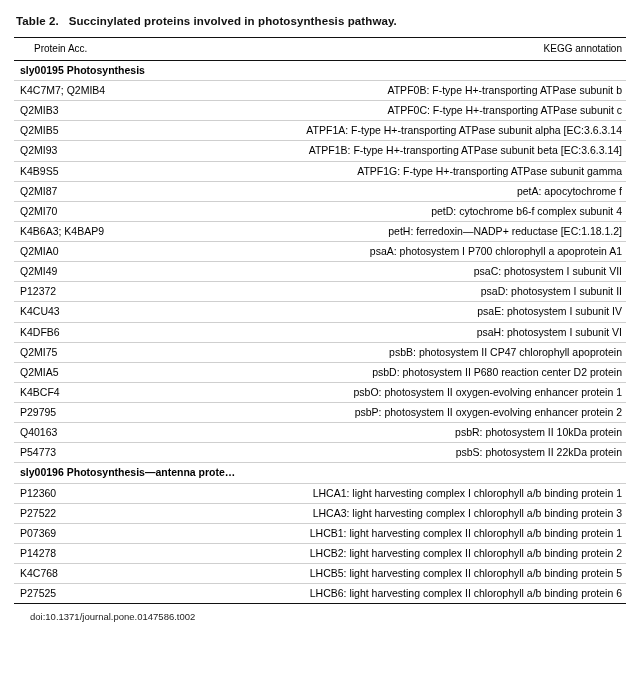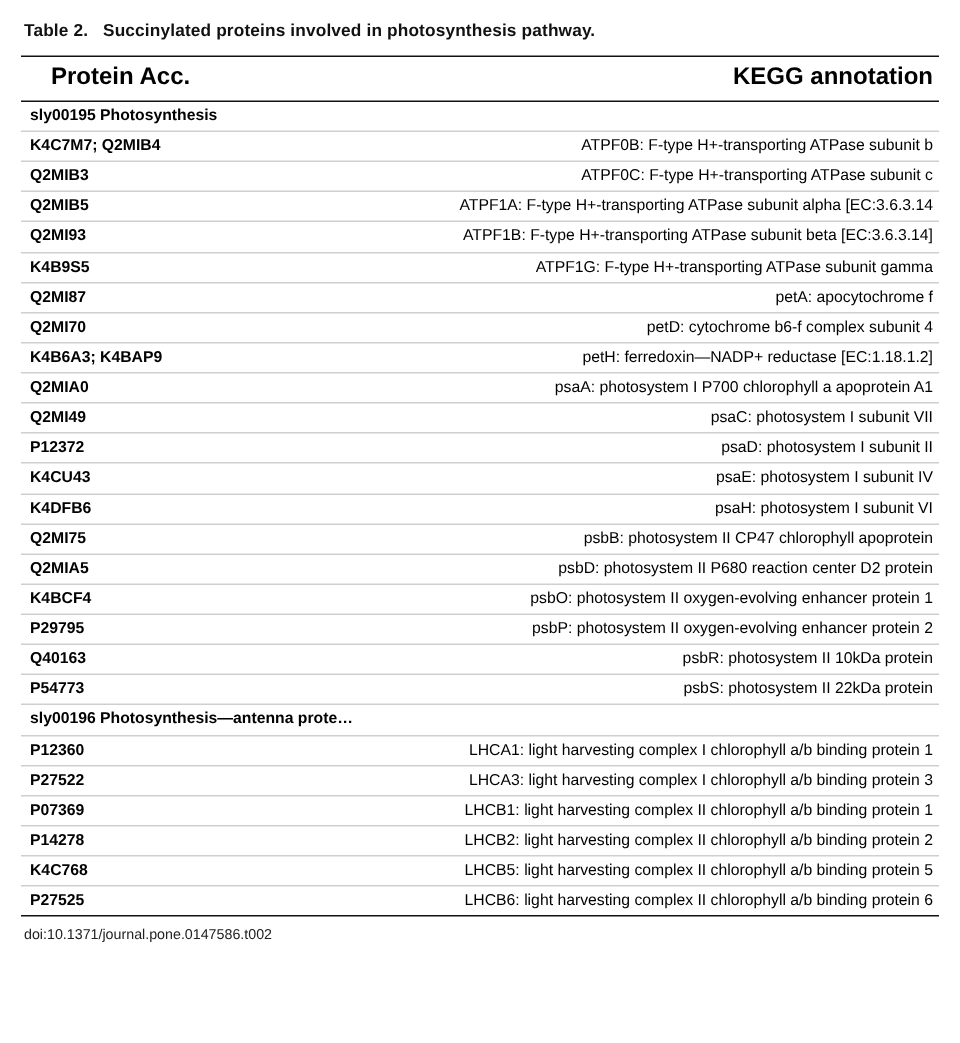--- a/index.html
+++ b/index.html
@@ -34,22 +34,22 @@
   }
   table.data {
     width: 612px;
     border-collapse: collapse;
     font-size: 10.5px;
     table-layout: fixed;
   }
   table.data col.c1 { width: 228px; }
   table.data col.c2 { width: 384px; }
   thead th {
-    font-weight: bold;
-    font-size: 16px;
+    font-weight: normal;
+    font-size: 10px;
     padding: 5px 4px 6px 4px;
     border-top: 1.6px solid #111111;
     border-bottom: 1.1px solid #111111;
     text-align: left;
   }
   thead th.kegg {
     text-align: right;
   }
   thead th.acc {
     padding-left: 20px;
@@ -61,34 +61,33 @@
     line-height: 1.25;
     white-space: nowrap;
     overflow: hidden;
     text-overflow: ellipsis;
   }
   tbody tr.section td {
     font-weight: bold;
   }
   tbody td.col-acc {
     padding-left: 6px;
-    font-weight: bold;
   }
   tbody td.col-ann {
     padding-left: 2px;
     text-align: right;
   }
   tbody tr.last-row td {
     border-bottom: 1.6px solid #111111;
   }
   .doi {
     font-size: 9.5px;
     color: #222222;
     margin-top: 7px;
-    margin-left: 2px;
+    margin-left: 16px;
   }
 </style>
 </head>
 <body>
 
 <div class="page">
 
   <div class="caption">
     <span class="cap-label">Table 2.</span>
     &nbsp;

